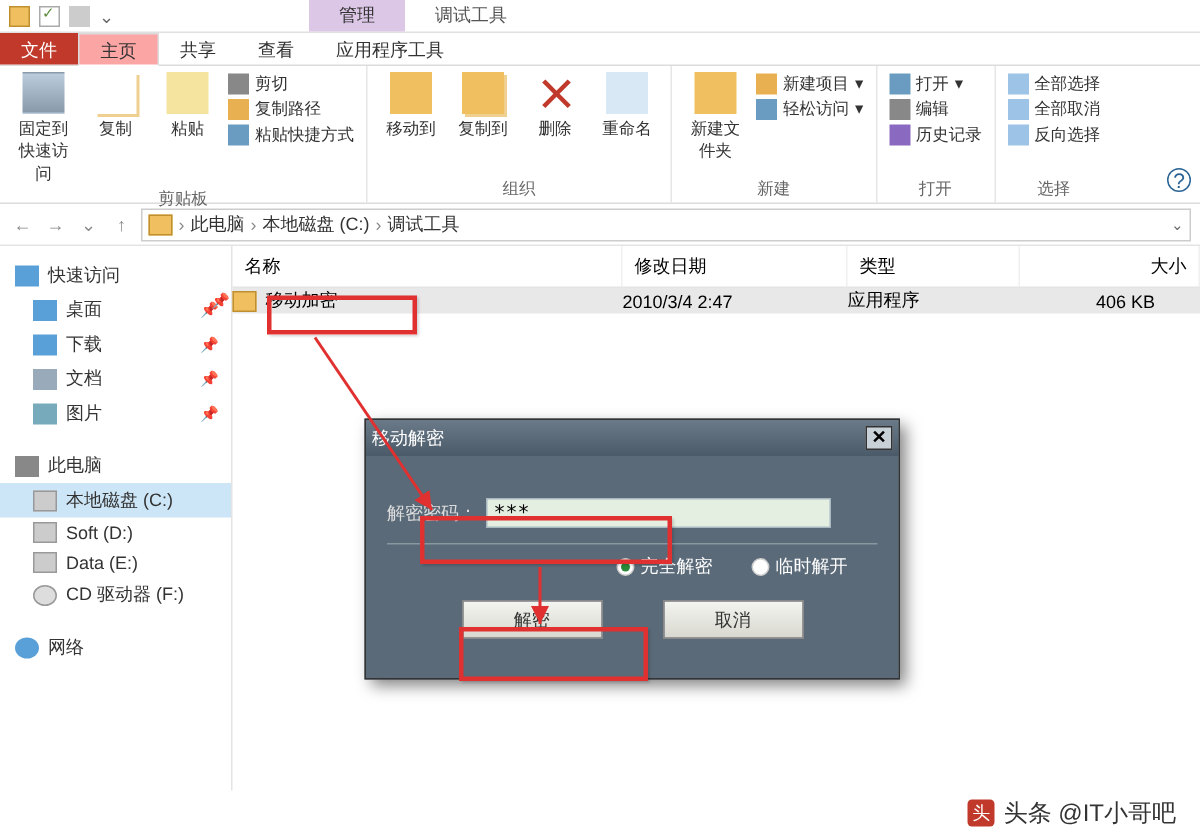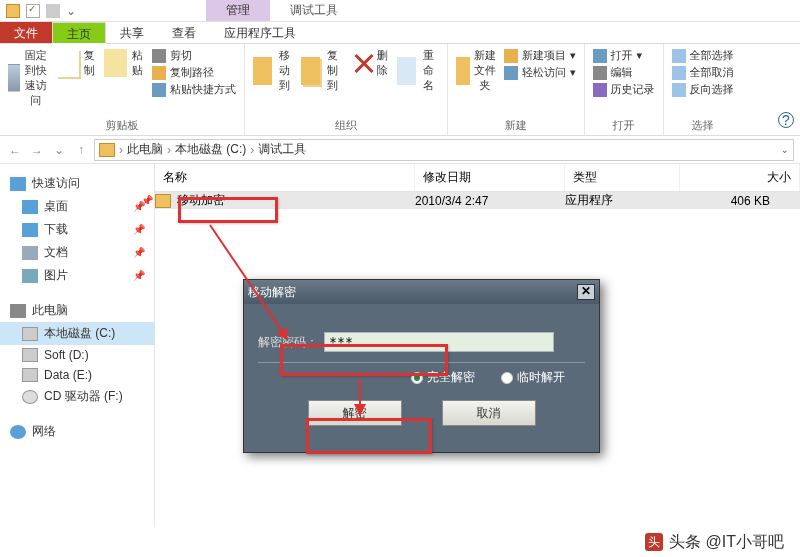--- a/index.html
+++ b/index.html
@@ -15,28 +15,28 @@
   .qat .ico-sep { width: 1px; height: 16px; background: #ccc; }
   .titlebar .context-tabs { display: flex; margin-left: 120px; }
   .context-tab { padding: 2px 20px; font-size: 12px; }
   .context-tab.purple { background: #dcc7e6; color: #333; }
   .context-tab.plain { color: #555; }
 
   
   .ribbon-tabs { height: 22px; display: flex; align-items: stretch; border-bottom: 1px solid #dcdcdc; }
   .ribbon-tabs .tab { padding: 3px 14px; font-size: 12px; color: #333; cursor: default; }
   .ribbon-tabs .tab.file { background: #c0392b; color: #fff; }
-  .ribbon-tabs .tab.active { border: 1px solid #dcdcdc; border-bottom: 1px solid #fff; background: #84cc16; margin-bottom: -1px; }
+  .ribbon-tabs .tab.active { border: 1px solid #dcdcdc; border-bottom: 1px solid #fff; background: #fca5a5; margin-bottom: -1px; }
 
   
   .ribbon { height: 92px; display: flex; border-bottom: 1px solid #dcdcdc; background: #fff; position: relative;}
   .group { display: flex; flex-direction: column; align-items: center; padding: 4px 8px 2px 8px; border-right: 1px solid #e6e6e6; }
   .group .row { display: flex; gap: 6px; align-items: flex-start; flex: 1;}
   .group .label { font-size: 11px; color: #666; margin-top: 2px; }
-  .bigbtn { display: flex; flex-direction: row; align-items: center; width: 42px; text-align: center; font-size: 11px; color: #333; gap: 2px;}
+  .bigbtn { display: flex; flex-direction: column; align-items: center; width: 42px; text-align: center; font-size: 11px; color: #333; gap: 2px;}
   .bigbtn .ic { width: 28px; height: 28px; display: block; border: 1px solid transparent;}
   .smallcol { display: flex; flex-direction: column; gap: 2px; font-size: 11px; color: #333; }
   .smallcol div { display: flex; align-items: center; gap: 4px; }
   .smallcol .mi { width: 14px; height: 14px; display: inline-block;}
   .ic-pin { background: linear-gradient(#bcd, #89a); }
   .ic-copy { background: #fff; border: 1px solid #c0a060; box-shadow: 2px 2px 0 #f0d090;}
   .ic-paste { background: #f5e3a0; border: 1px solid #c0a060;}
   .ic-move { background: #f0c060; border: 1px solid #c09030;}
   .ic-copyto { background: #f0c060; border: 1px solid #c09030; box-shadow: 2px 2px 0 #f0d090;}
   .ic-del { position: relative;}

